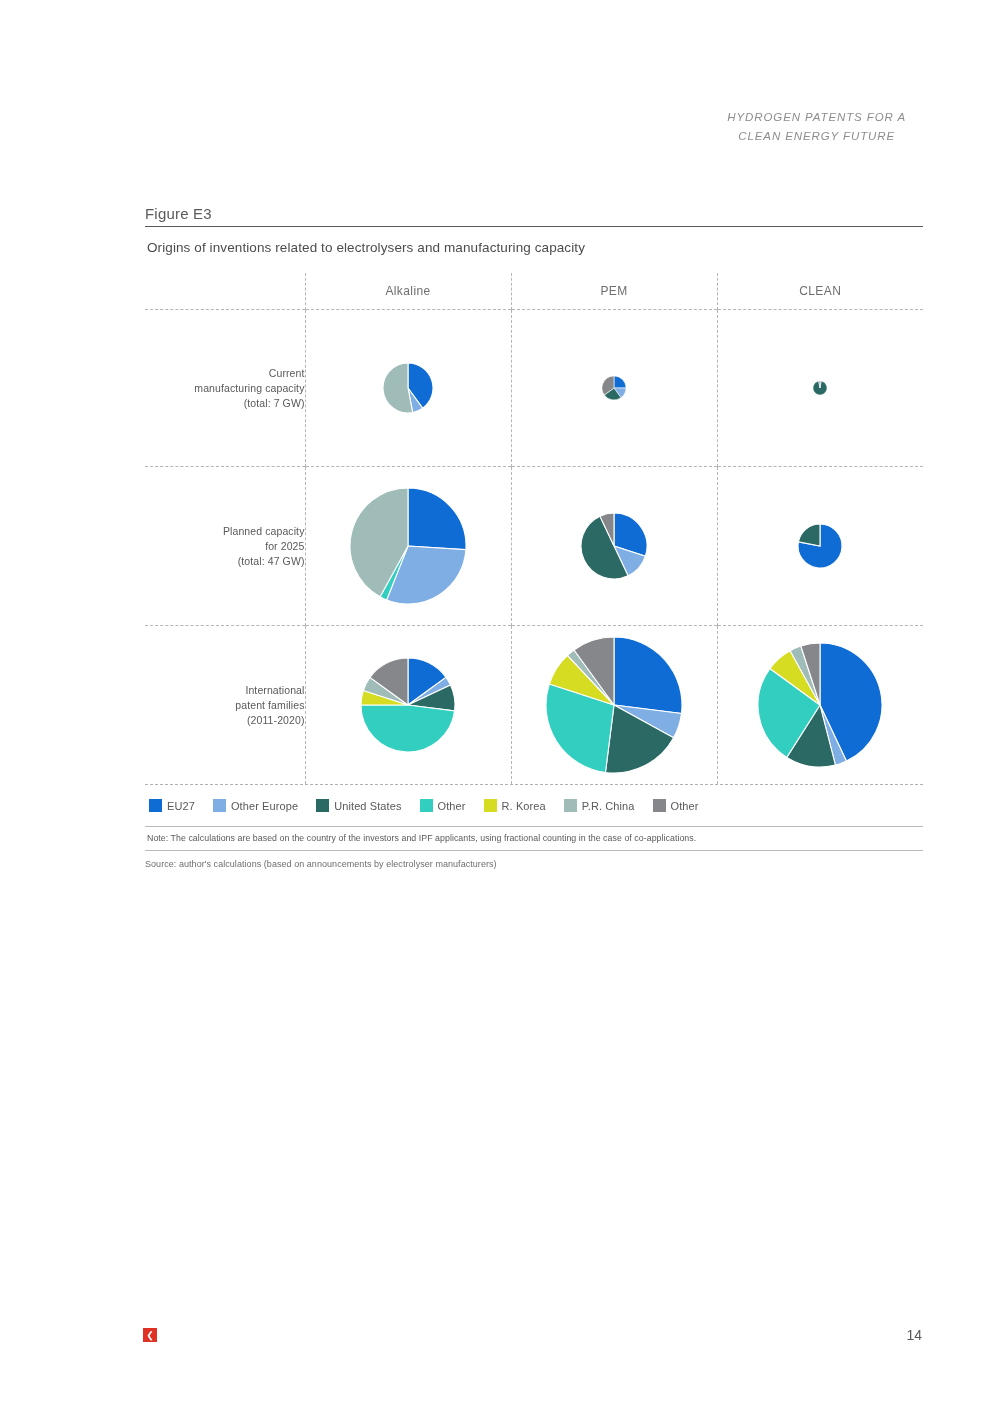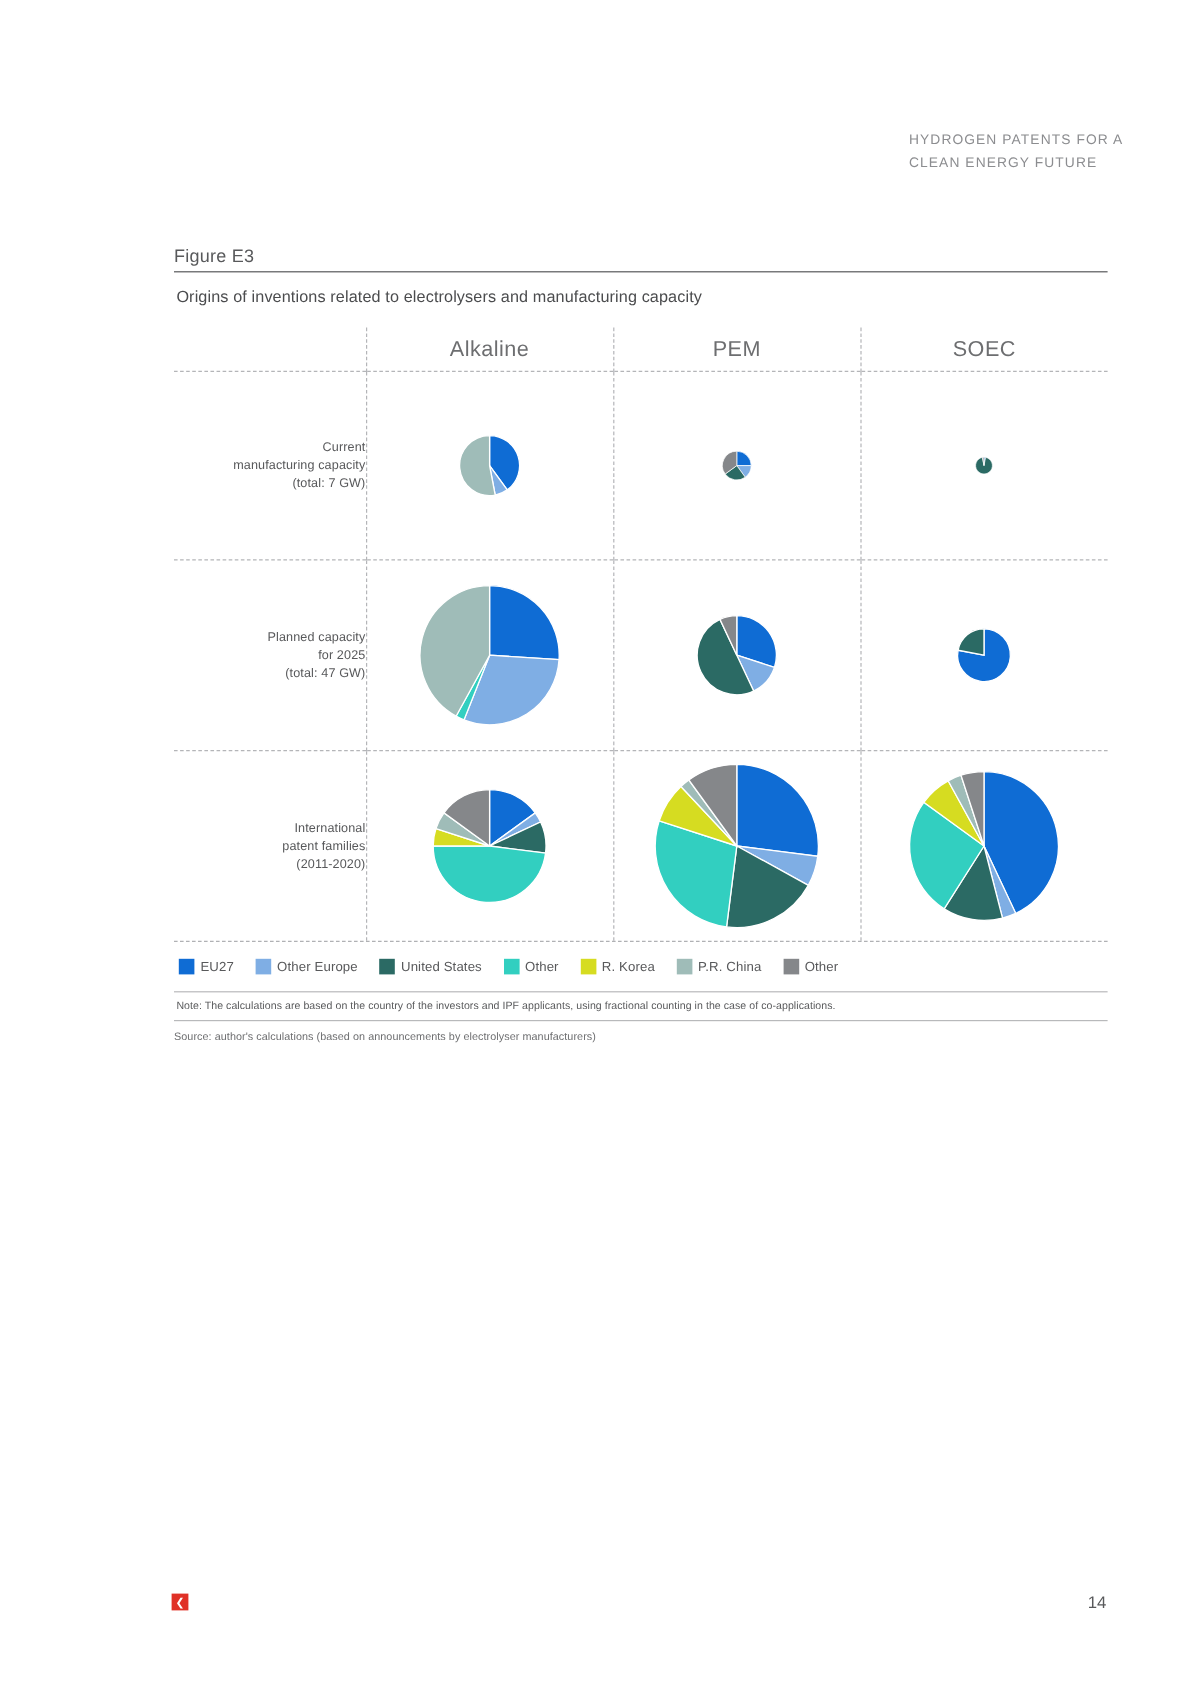--- a/index.html
+++ b/index.html
@@ -14,26 +14,27 @@
     position: relative;
     font-family: "Liberation Sans", sans-serif;
     color: #58595b;
     -webkit-font-smoothing: antialiased;
   }
 
   
   #running-head {
     position: absolute;
     top: 108px;
-    right: 56px;
-    text-align: left;
+    right: 86px;
+    text-align: center;
     font-size: 11.5px;
     letter-spacing: 0.9px;
     line-height: 19px;
     color: #8c8d90;
+    font-style: italic;
   }
 
   
   #figure-block {
     position: absolute;
     left: 145px;
     top: 205px;
     width: 778px;
   }
 
@@ -65,21 +66,21 @@
 
   #chart-table th, #chart-table td {
     padding: 0;
     vertical-align: middle;
     text-align: center;
   }
   .vline { border-left: 1px dashed #b4b5b8; }
   .hline-top { border-top: 1px dashed #b4b5b8; }
 
   .col-head {
-    font-size: 18px;
+    font-size: 12px;
     color: #6d6e70;
     font-weight: normal;
     height: 36px;
     letter-spacing: .4px;
   }
 
   .row-label {
     text-align: left;
     font-size: 10.5px;
     line-height: 15px;
@@ -203,21 +204,21 @@
       <col class="c-label">
         <col class="c-col">
         <col class="c-col">
         <col class="c-col">
     </colgroup>
     <thead>
       <tr>
         <th></th>
         <th class="col-head vline">Alkaline</th>
         <th class="col-head vline">PEM</th>
-        <th class="col-head vline">SOEC</th>
+        <th class="col-head vline">CLEAN</th>
       </tr>
     </thead>
     <tbody>
 
       <tr>
         <td class="row-label hline-top cell-r1">
           <span>Current</span>
           <span>manufacturing capacity</span>
           <span>(total: 7 GW)</span>
         </td>

